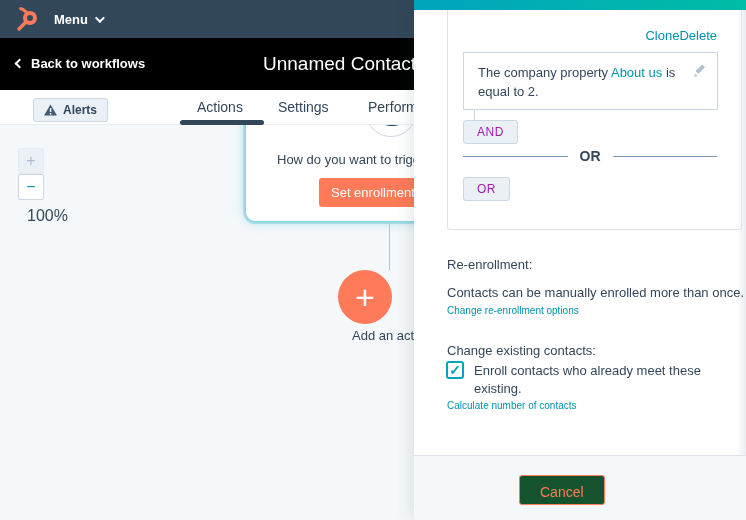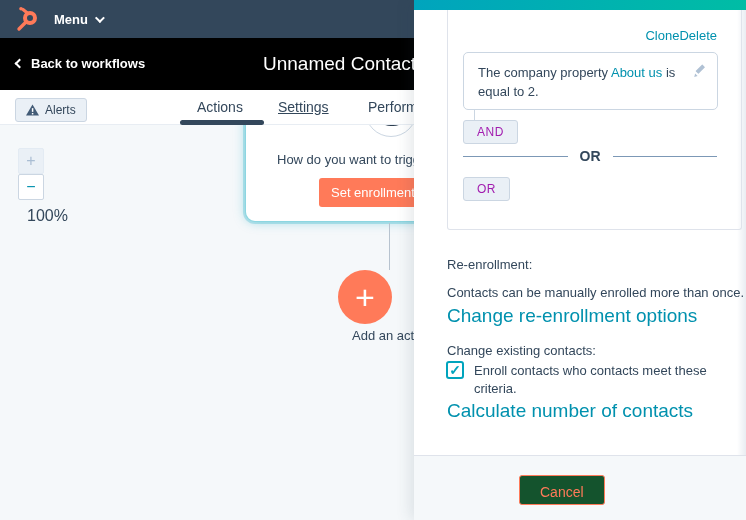--- a/index.html
+++ b/index.html
@@ -79,39 +79,39 @@
   .scroll-gutter { position:absolute; right:0; top:10px; width:9px; height:445px;
     background:linear-gradient(to right, rgba(236,240,245,0), #e9edf2); cursor:pointer; }
 
   .filter-group { position:absolute; left:33px; top:10px; width:295px; height:220px;
     border:1px solid #dfe3eb; border-top:none; border-radius:0 0 3px 3px; }
   .panel-links { position:absolute; right:29px; top:28px; display:flex; gap:0;
     font-size:13px; }
   .plink { color:#0091ae; cursor:pointer; text-decoration:none; }
 
   .filter-box { position:absolute; left:49px; top:52px; width:255px; height:58px;
-    background:#fff; border:1px solid #cbd6e2; border-radius:5px;
+    background:#fff; border:1px solid #cbd6e2; border-radius:0;
     padding:10px 30px 10px 14px; font-size:13px; line-height:19px; color:#33475b; }
   .filter-box .prop-link { color:#0091ae; cursor:pointer; }
   .pencil { position:absolute; right:9px; top:10px; width:16px; height:16px; cursor:pointer; }
 
   .filter-connector { position:absolute; left:60px; top:110px; width:1px; height:10px;
     background:#cbd6e2; }
   .logic-btn { position:absolute; background:#eaf0f6; border:1px solid #cbd6e2;
     border-radius:3px; color:#a21caf; font-size:12px; letter-spacing:.5px;
     padding:4px 13px; cursor:pointer; font-family:"Liberation Sans", sans-serif; }
   .and-btn { left:49px; top:120px; }
   .or-btn  { left:49px; top:177px; }
   .or-divider { position:absolute; left:49px; top:146px; width:254px; height:20px;
     display:flex; align-items:center; gap:12px; }
   .or-divider .line { flex:1; height:1px; background:#7c98b6; }
   .or-divider .or-text { font-size:14px; font-weight:bold; color:#33475b; }
 
   .p-text { position:absolute; left:33px; font-size:13px; color:#33475b; white-space:nowrap; }
-  .p-link { position:absolute; left:33px; font-size:19px; color:#0091ae; cursor:pointer;
+  .p-link { position:absolute; left:33px; font-size:10px; color:#0091ae; cursor:pointer;
     white-space:nowrap; }
 
   .checkbox { position:absolute; left:32px; top:361px; width:18px; height:18px;
     background:#fff; border:2px solid #00a4bd; border-radius:3px; cursor:pointer;
     color:#00a4bd; font-size:14px; font-weight:bold; line-height:14px; text-align:center; }
   .checkbox-label { position:absolute; left:60px; top:362px; width:245px; font-size:13px;
     line-height:18px; color:#33475b; white-space:normal; }
 
   .panel-footer { position:absolute; left:0; bottom:0; width:100%; height:65px;
     background:#f5f8fa; border-top:1px solid #dfe3eb; }
@@ -161,30 +161,30 @@
 
   <div class="subheader">
     <div class="back-link">
       <span class="chev left"></span>
       <span>Back to workflows</span>
     </div>
     <div class="wf-title">Unnamed Contact wo</div>
   </div>
 
   <div class="toolbar">
-    <button class="tool-btn" style="left:15px;">
+    <button class="tool-btn" style="left:33px;font-weight:bold;">
       <svg width="13" height="12" viewBox="0 0 14 12">
         <path d="M7 0 L14 12 L0 12 Z" fill="#425b76"></path>
         <rect x="6.3" y="4" width="1.6" height="4" fill="#fff"></rect>
         <rect x="6.3" y="9.2" width="1.6" height="1.6" fill="#fff"></rect>
       </svg>
       <span>Alerts</span>
     </button>
     <span class="tab" style="left:197px;">Actions</span>
-    <span class="tab" style="left:278px;text-decoration:underline;">Settings</span>
+    <span class="tab" style="left:278px;">Settings</span>
     <span class="tab" style="left:368px;">Performa</span>
     <div class="tab-underline"></div>
   </div>
 
   <div class="panel">
     <div class="panel-topbar"></div>
     <div class="scroll-gutter"></div>
 
     <div class="filter-group"></div>
 
@@ -212,21 +212,21 @@
     </div>
 
     <button class="logic-btn or-btn">OR</button>
 
     <div class="p-text" style="top:257px;">Re-enrollment:</div>
     <div class="p-text" style="top:285px;">Contacts can be manually enrolled more than once.</div>
     <a class="p-link" style="top:305px;">Change re-enrollment options</a>
 
     <div class="p-text" style="top:343px;">Change existing contacts:</div>
     <div class="checkbox">✓</div>
-    <div class="checkbox-label">Enroll contacts who contacts meet these criteria.</div>
+    <div class="checkbox-label">Enroll contacts who already meet these existing.</div>
     <a class="p-link" style="top:400px;">Calculate number of contacts</a>
 
     <div class="panel-footer">
       <button class="cancel-btn">Cancel</button>
     </div>
   </div>
 
 </div>
 
 </body></html>

